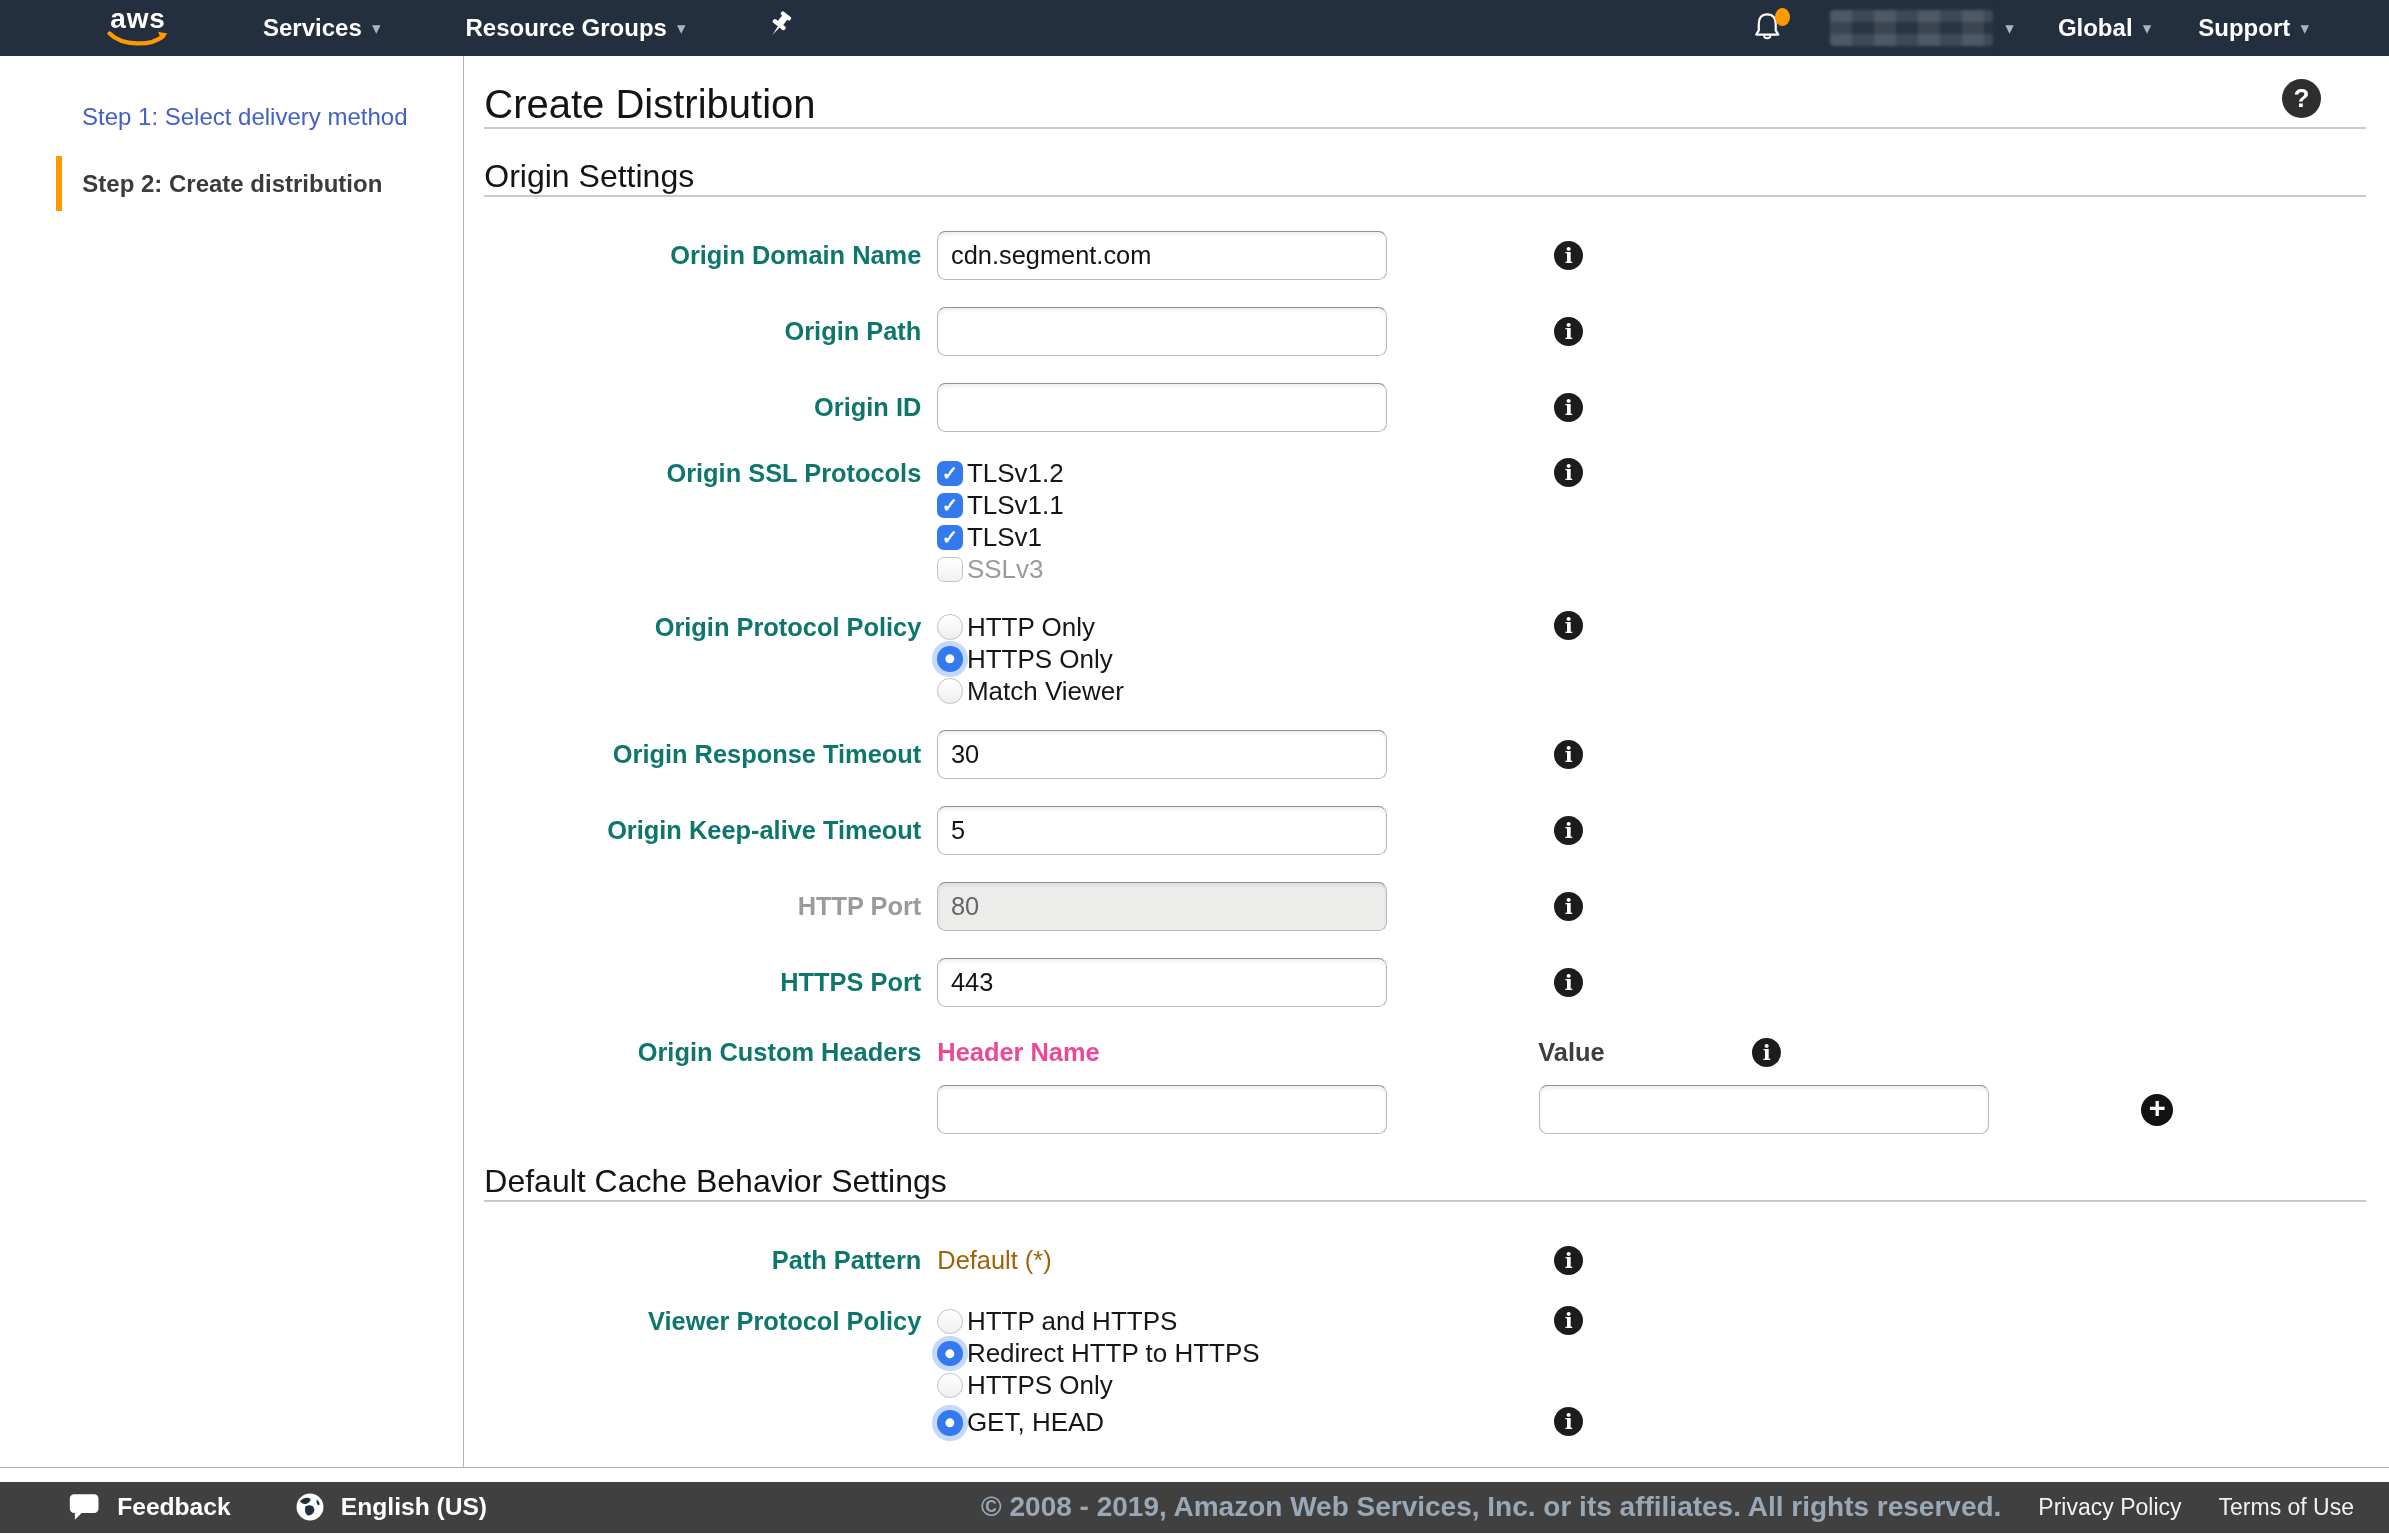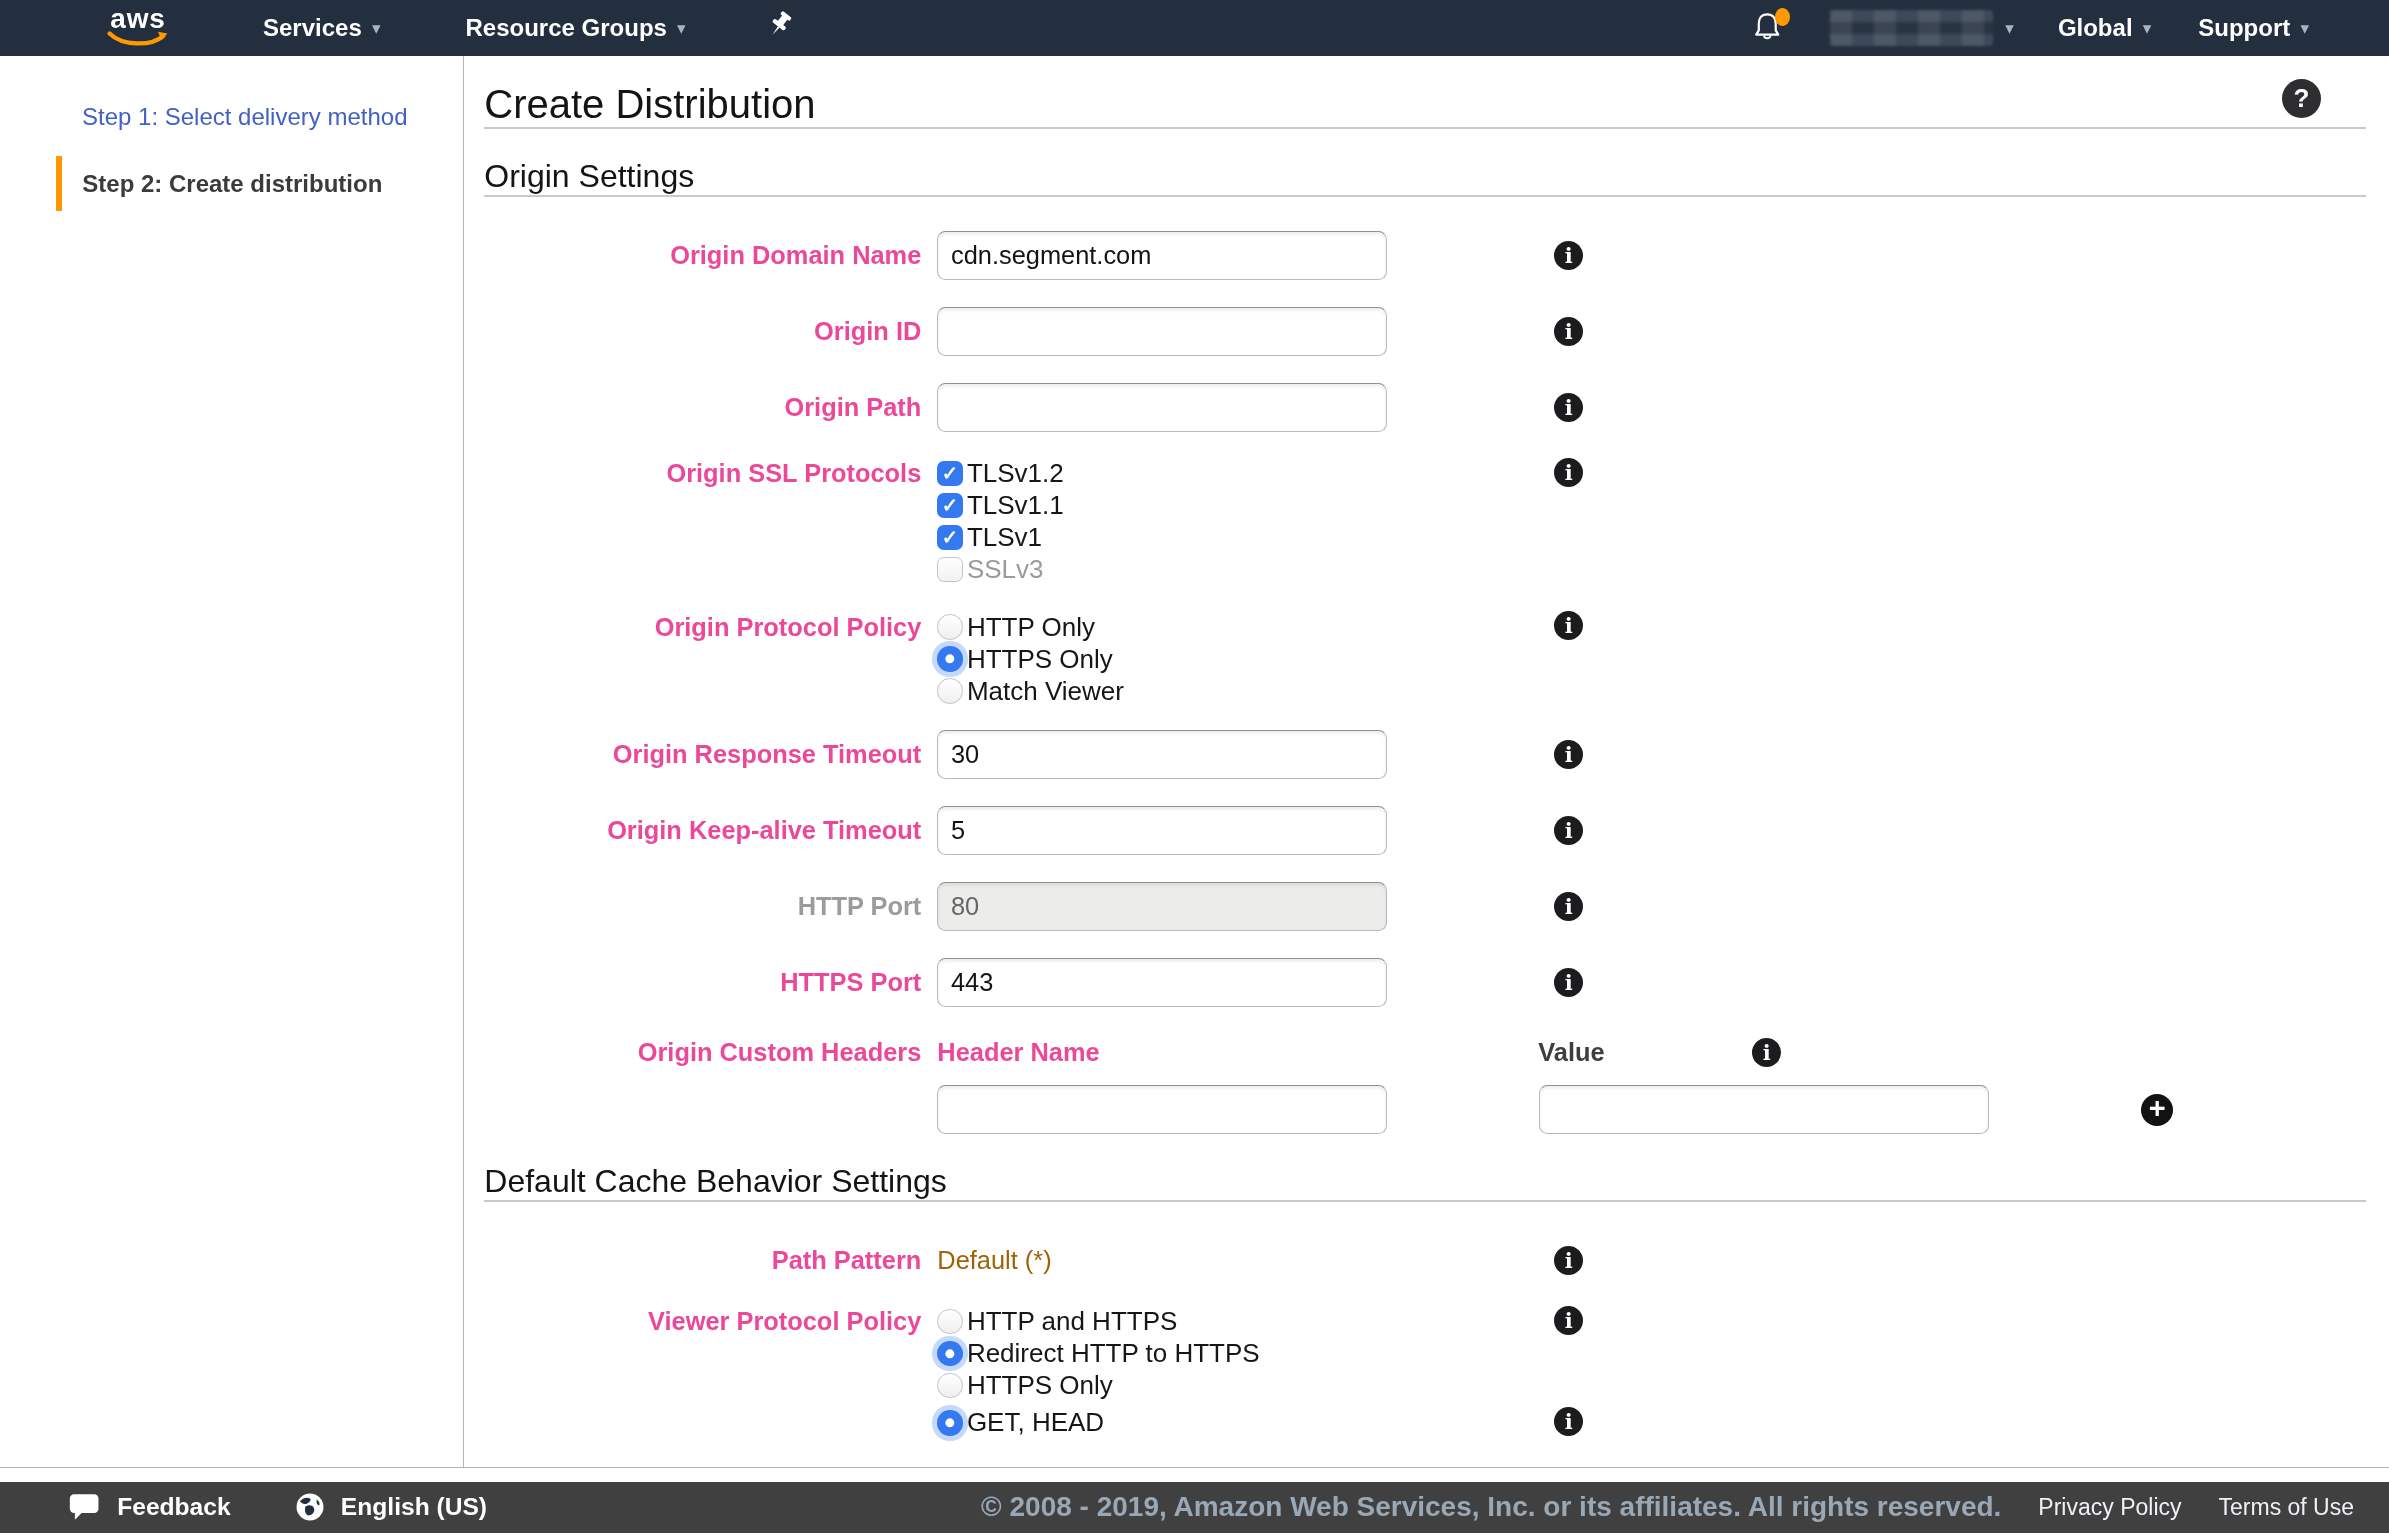--- a/index.html
+++ b/index.html
@@ -83,21 +83,21 @@
   h2.section { margin: 29px 0 0 0; font-size: 32px; font-weight: 400; color: #141414; line-height: 37px; }
   .rule-section { margin-top: 8.5px; }
 
   
   .row {
     display: grid; grid-template-columns: 437px 601px 34px; column-gap: 16px;
     align-items: center;
   }
   .row.top { align-items: start; }
   .lbl {
-    font-size: 25.4px; font-weight: 700; color: #ec4899; text-align: right; line-height: 29px;
+    font-size: 25.4px; font-weight: 700; color: #0f766e; text-align: right; line-height: 29px;
   }
   .lbl.disabled { color: #9b9b9b; }
   .row.top .lbl { margin-top: 1.7px; }
   input.tbox {
     width: 450px; height: 49px;
     border: 1.7px solid #b9b9b9; border-top-color: #8f8f8f;
     border-radius: 8.5px;
     box-shadow: inset 0 2.5px 3.4px rgba(0,0,0,0.07);
     font-family: "Liberation Sans", sans-serif;
     font-size: 25.4px; color: #141414; padding: 0 12.7px;
@@ -243,28 +243,28 @@
 
       <h2 class="section">Origin Settings</h2>
       <hr class="rule rule-section">
 
       <div class="row r-domain">
         <label class="lbl">Origin Domain Name</label>
         <div><input class="tbox" type="text" value="cdn.segment.com" style=""></div>
         <span class="info"></span>
       </div>
 
+      <div class="row r-path">
+        <label class="lbl">Origin Path</label>
+        <div><input class="tbox" type="text" value="" style=""></div>
+        <span class="info"></span>
+      </div>
+
       <div class="row r-id">
         <label class="lbl">Origin ID</label>
-        <div><input class="tbox" type="text" value="" style=""></div>
-        <span class="info"></span>
-      </div>
-
-      <div class="row r-path">
-        <label class="lbl">Origin Path</label>
         <div><input class="tbox" type="text" value="" style=""></div>
         <span class="info"></span>
       </div>
 
       <div class="row top r-ssl">
         <label class="lbl">Origin SSL Protocols</label>
         <div>
           <div class="optline">
             <span class="cb checked"></span>
             <span class="optlabel">TLSv1.2</span>

